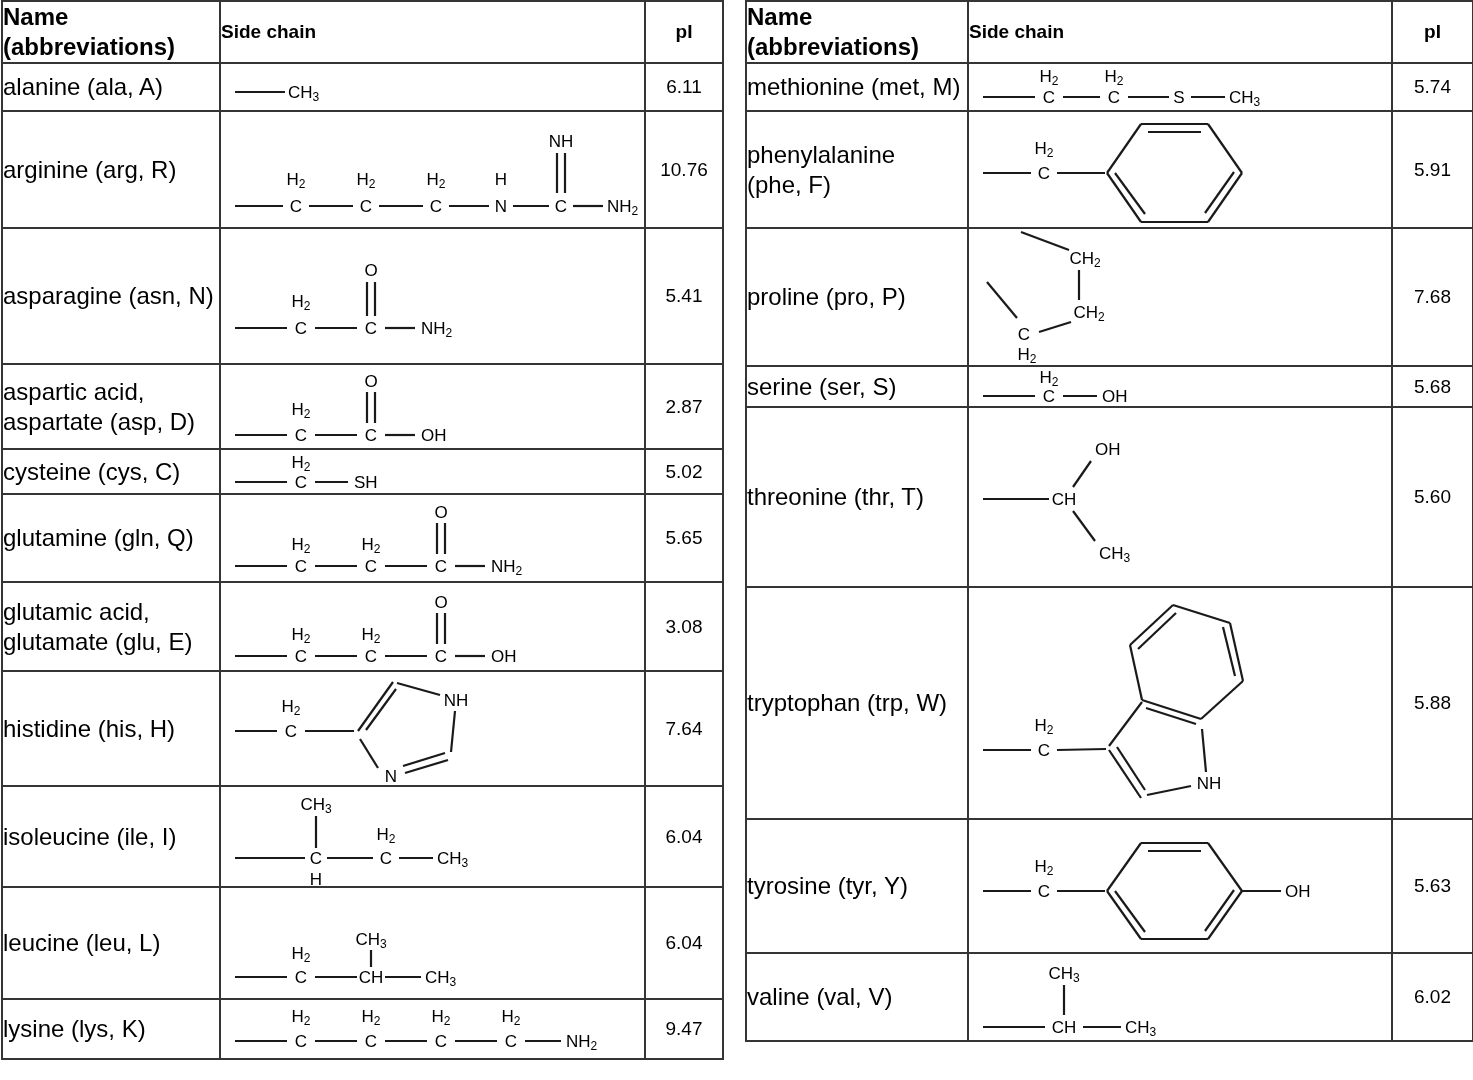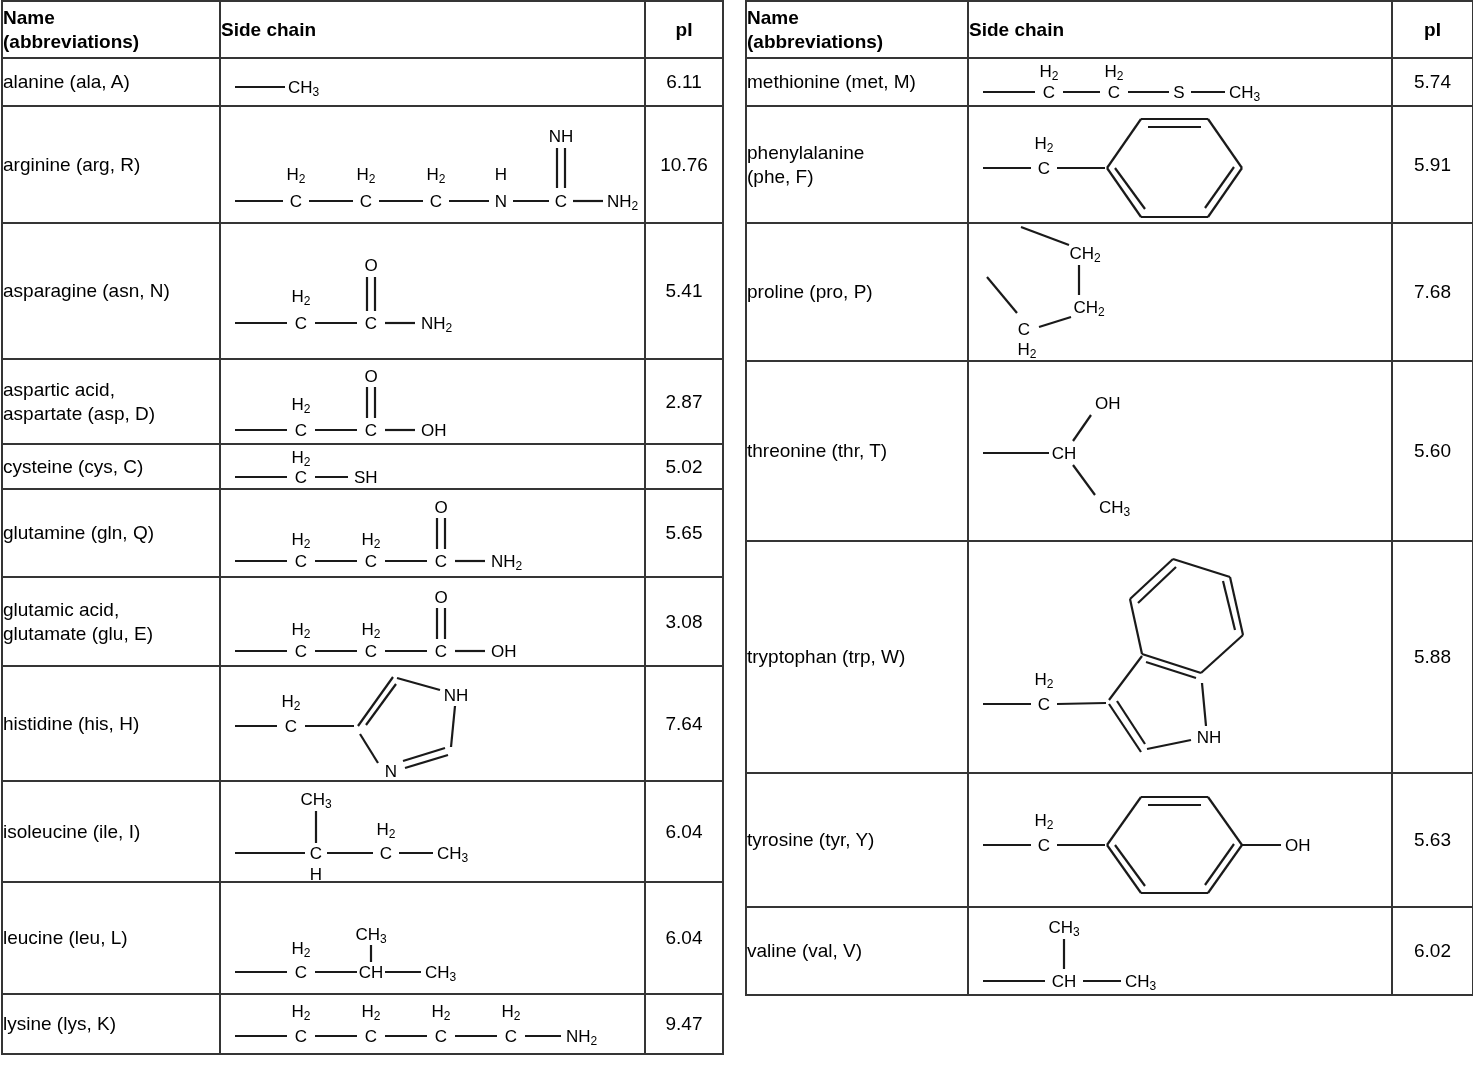--- a/index.html
+++ b/index.html
@@ -2,24 +2,24 @@
 <html><head>
 <meta charset="utf-8">
 <style>
   html,body{margin:0;padding:0;background:#ffffff;}
   body{width:1473px;height:1080px;font-family:"Liberation Sans",sans-serif;color:#000;}
   .page{position:relative;width:1473px;height:1080px;overflow:hidden;background:#fff;}
   table.aa{border-collapse:collapse;table-layout:fixed;position:absolute;top:0;}
   #table-left{left:1px;width:721px;}
   #table-right{left:745px;width:727px;}
   table.aa th, table.aa td{border:2px solid #353535;padding:0;overflow:hidden;}
-  th.name-h{font-size:19px;font-weight:bold;text-align:left;padding:3px 10px;vertical-align:middle;white-space:pre-line;line-height:1.25;}
+  th.name-h{font-size:24px;font-weight:bold;text-align:left;padding:3px 10px;vertical-align:middle;white-space:pre-line;line-height:1.25;}
   th.side-h{font-size:19px;font-weight:bold;text-align:left;padding:3px 10px;vertical-align:middle;}
   th.pi-h{font-size:19px;font-weight:bold;text-align:center;vertical-align:middle;}
-  td.name{font-size:19px;padding:2px 10px;vertical-align:middle;white-space:pre-line;line-height:1.25;}
+  td.name{font-size:24px;padding:2px 10px;vertical-align:middle;white-space:pre-line;line-height:1.25;}
   td.structure{vertical-align:middle;padding:0;}
   td.structure svg{display:block;}
   td.pi{font-size:19px;text-align:center;vertical-align:middle;}
   tr.hdr{height:57px;}
 </style>
 </head>
 <body>
 
 <div class="page">
 
@@ -313,20 +313,33 @@
               <line x1="102" y1="92" x2="70" y2="102" stroke="#1a1a1a" stroke-width="2.2"></line>
               <line x1="18" y1="52" x2="48" y2="88" stroke="#1a1a1a" stroke-width="2.2"></line>
               <text x="116" y="28" text-anchor="middle" dominant-baseline="central" font-size="17" fill="#000"><tspan>CH</tspan><tspan font-size="12" dy="5">2</tspan></text>
               <text x="120" y="82" text-anchor="middle" dominant-baseline="central" font-size="17" fill="#000"><tspan>CH</tspan><tspan font-size="12" dy="5">2</tspan></text>
               <text x="55" y="104" text-anchor="middle" dominant-baseline="central" font-size="17" fill="#000"><tspan>C</tspan></text>
               <text x="58" y="124" text-anchor="middle" dominant-baseline="central" font-size="17" fill="#000"><tspan>H</tspan><tspan font-size="12" dy="5">2</tspan></text>
             </svg>
           </td>
           <td class="pi">7.68</td>
         </tr>
+        <tr style="height: 41px;">
+          <td class="name">serine (ser, S)</td>
+          <td class="structure">
+            <svg width="424" height="37">
+              <line x1="14" y1="28" x2="66" y2="28" stroke="#1a1a1a" stroke-width="2.2"></line>
+              <line x1="94" y1="28" x2="128" y2="28" stroke="#1a1a1a" stroke-width="2.2"></line>
+              <text x="80" y="28" text-anchor="middle" dominant-baseline="central" font-size="17" fill="#000"><tspan>C</tspan></text>
+              <text x="80" y="9" text-anchor="middle" dominant-baseline="central" font-size="17" fill="#000"><tspan>H</tspan><tspan font-size="12" dy="5">2</tspan></text>
+              <text x="133" y="28" text-anchor="start" dominant-baseline="central" font-size="17" fill="#000"><tspan>OH</tspan></text>
+            </svg>
+          </td>
+          <td class="pi">5.68</td>
+        </tr>
         <tr style="height: 180px;">
           <td class="name">threonine (thr, T)</td>
           <td class="structure">
             <svg width="424" height="176">
               <line x1="14" y1="90" x2="80" y2="90" stroke="#1a1a1a" stroke-width="2.2"></line>
               <line x1="104" y1="78" x2="122" y2="52" stroke="#1a1a1a" stroke-width="2.2"></line>
               <line x1="104" y1="102" x2="126" y2="132" stroke="#1a1a1a" stroke-width="2.2"></line>
               <text x="95" y="90" text-anchor="middle" dominant-baseline="central" font-size="17" fill="#000"><tspan>CH</tspan></text>
               <text x="126" y="40" text-anchor="start" dominant-baseline="central" font-size="17" fill="#000"><tspan>OH</tspan></text>
               <text x="130" y="144" text-anchor="start" dominant-baseline="central" font-size="17" fill="#000"><tspan>CH</tspan><tspan font-size="12" dy="5">3</tspan></text>

